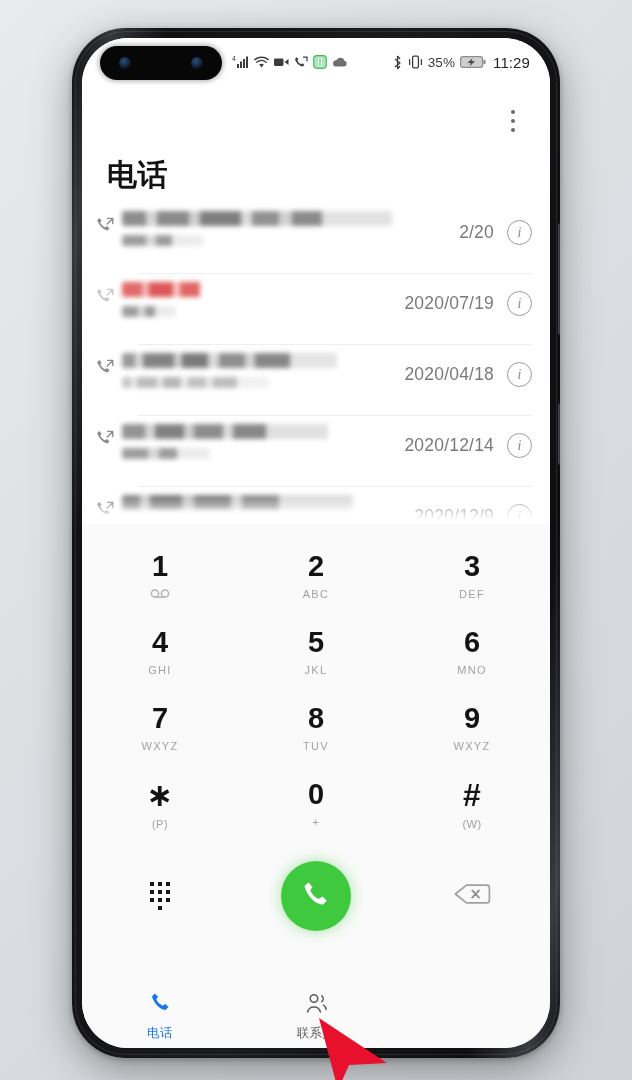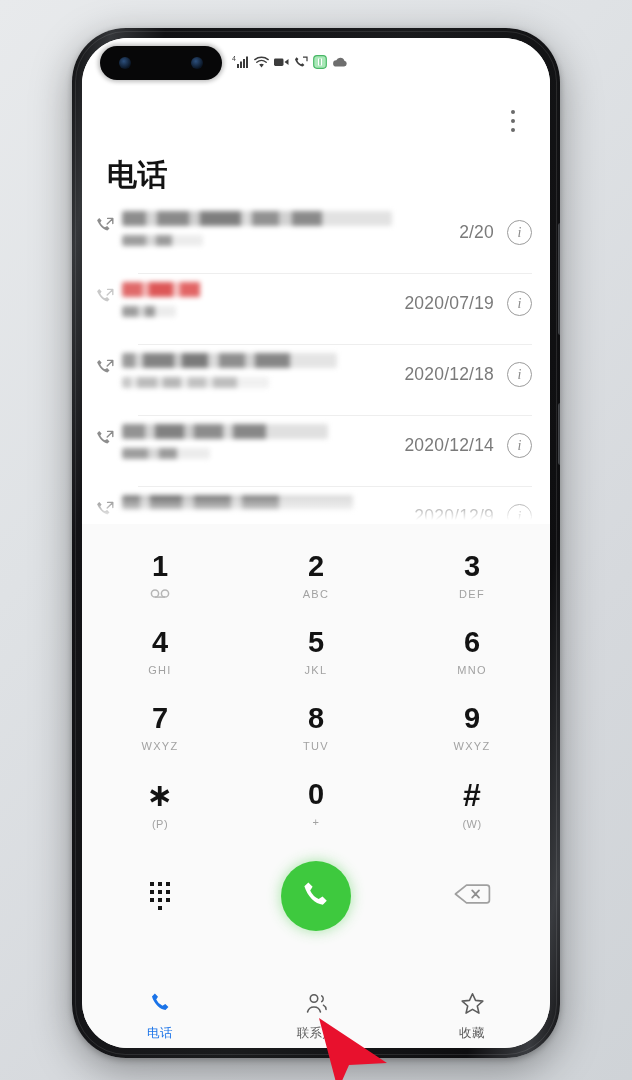--- a/index.html
+++ b/index.html
@@ -205,20 +205,42 @@
             <path d="M7 3.8v6.4" stroke="#49b766" stroke-width="1.1"></path>
           </svg>
       </span>
       <span class="sicon">
         <svg width="16" height="11" viewBox="0 0 16 11">
             <path d="M4.2 9.6h7.9a3 3 0 0 0 .3-5.9 4.3 4.3 0 0 0-8.1-.4A3 3 0 0 0 4.2 9.6z" fill="#6e6e6e"></path>
           </svg>
       </span>
     </div>
 
+    <div id="status-right">
+      <span class="sicon">
+        <svg width="11" height="15" viewBox="0 0 11 15">
+            <path d="M3 4l5 4-5 4M5.5 1v13M5.5 1l2.5 3M5.5 14l2.5-3" stroke="#3c3c3c" stroke-width="1.3" fill="none" stroke-linejoin="round"></path>
+          </svg>
+      </span>
+      <span class="sicon">
+        <svg width="15" height="14" viewBox="0 0 15 14">
+            <rect x="4.6" y="1.2" width="5.8" height="11.6" rx="1.3" stroke="#3c3c3c" stroke-width="1.3" fill="none"></rect>
+            <path d="M1.6 4.6v4.8M13.4 4.6v4.8" stroke="#3c3c3c" stroke-width="1.3" stroke-linecap="round"></path>
+          </svg>
+      </span>
+      <span class="bat-pct">35%</span>
+      <span class="sicon">
+        <svg width="26" height="14" viewBox="0 0 26 14">
+            <rect x="0.6" y="1.6" width="22" height="10.8" rx="2.4" stroke="#8d8d8d" stroke-width="1.3" fill="#cfcfcf"></rect>
+            <rect x="23.4" y="4.8" width="2.2" height="4.4" rx="1" fill="#8d8d8d"></rect>
+            <path d="M12.5 3.2 7.4 8h3.4l-.8 3 5-4.9h-3.3z" fill="#4a4a4a"></path>
+          </svg>
+      </span>
+      <span class="clock">11:29</span>
+    </div>
   </div>
 
   <div id="app-header">
     <div id="overflow-menu">
       <i></i>
       <i></i>
       <i></i>
     </div>
     <div id="page-title">电话</div>
   </div>
@@ -264,21 +286,21 @@
         <svg width="19" height="19" viewBox="0 0 19 19">
             <path d="M3.2 2.1 5.6 4.5 4.3 6.6c.9 2.1 2.6 3.8 4.7 4.7l2.1-1.3 2.4 2.4-2.1 2.1C7.2 13.4 3.1 9.3 1.1 4.2z" fill="#8d8d8d"></path>
             <path d="M11.6 2.4h5.2v5.2M16.8 2.4l-5.6 5.6" stroke="#8d8d8d" stroke-width="1.4" fill="none" stroke-linecap="round" stroke-linejoin="round"></path>
           </svg>
       </span>
       <span class="log-text">
         <span class="blur-name g3" style="width:76%;display:block"></span>
         <span class="blur-sub g3" style="width:52%;display:block;opacity:.55"></span>
       </span>
       <span class="log-meta">
-        <span class="log-date">2020/12/18</span>
+        <span class="log-date">2020/04/18</span>
         <span class="info-btn">i</span>
       </span>
     </div>
 
     <div class="log-row">
       <span class="call-type-icon">
         <svg width="19" height="19" viewBox="0 0 19 19">
             <path d="M3.2 2.1 5.6 4.5 4.3 6.6c.9 2.1 2.6 3.8 4.7 4.7l2.1-1.3 2.4 2.4-2.1 2.1C7.2 13.4 3.1 9.3 1.1 4.2z" fill="#8d8d8d"></path>
             <path d="M11.6 2.4h5.2v5.2M16.8 2.4l-5.6 5.6" stroke="#8d8d8d" stroke-width="1.4" fill="none" stroke-linecap="round" stroke-linejoin="round"></path>
           </svg>
@@ -432,26 +454,18 @@
       <span>
         <svg width="25" height="25" viewBox="0 0 24 24">
             <circle cx="9.6" cy="7.2" r="3.6" stroke="#5c5c5c" stroke-width="1.5" fill="none"></circle>
             <path d="M3.4 20.2a6.4 6.4 0 0 1 12.4 0" stroke="#5c5c5c" stroke-width="1.5" fill="none" stroke-linecap="round"></path>
             <path d="M17 4.6a3.4 3.4 0 0 1 0 5.6M18.6 13.6a5 5 0 0 1 2.6 4.2" stroke="#5c5c5c" stroke-width="1.4" fill="none" stroke-linecap="round"></path>
           </svg>
       </span>
       <span class="nav-label">联系人</span>
     </div>
 
-    <div class="nav-item">
-      <span>
-        <svg width="25" height="25" viewBox="0 0 24 24">
-            <path d="M12 2.6 14.9 9l7 .7-5.3 4.7 1.6 6.9-6.2-3.7-6.2 3.7 1.6-6.9L2.1 9.7l7-.7z" stroke="#5c5c5c" stroke-width="1.5" fill="none" stroke-linejoin="round"></path>
-          </svg>
-      </span>
-      <span class="nav-label">收藏</span>
-    </div>
   </div>
 </div>
 
 <svg id="cursor-arrow" viewBox="0 0 74 74">
   <path d="M3 2 L71 47 L33 49 L22 74 Z" fill="#e8112d"></path>
 </svg>
 
 </body></html>

